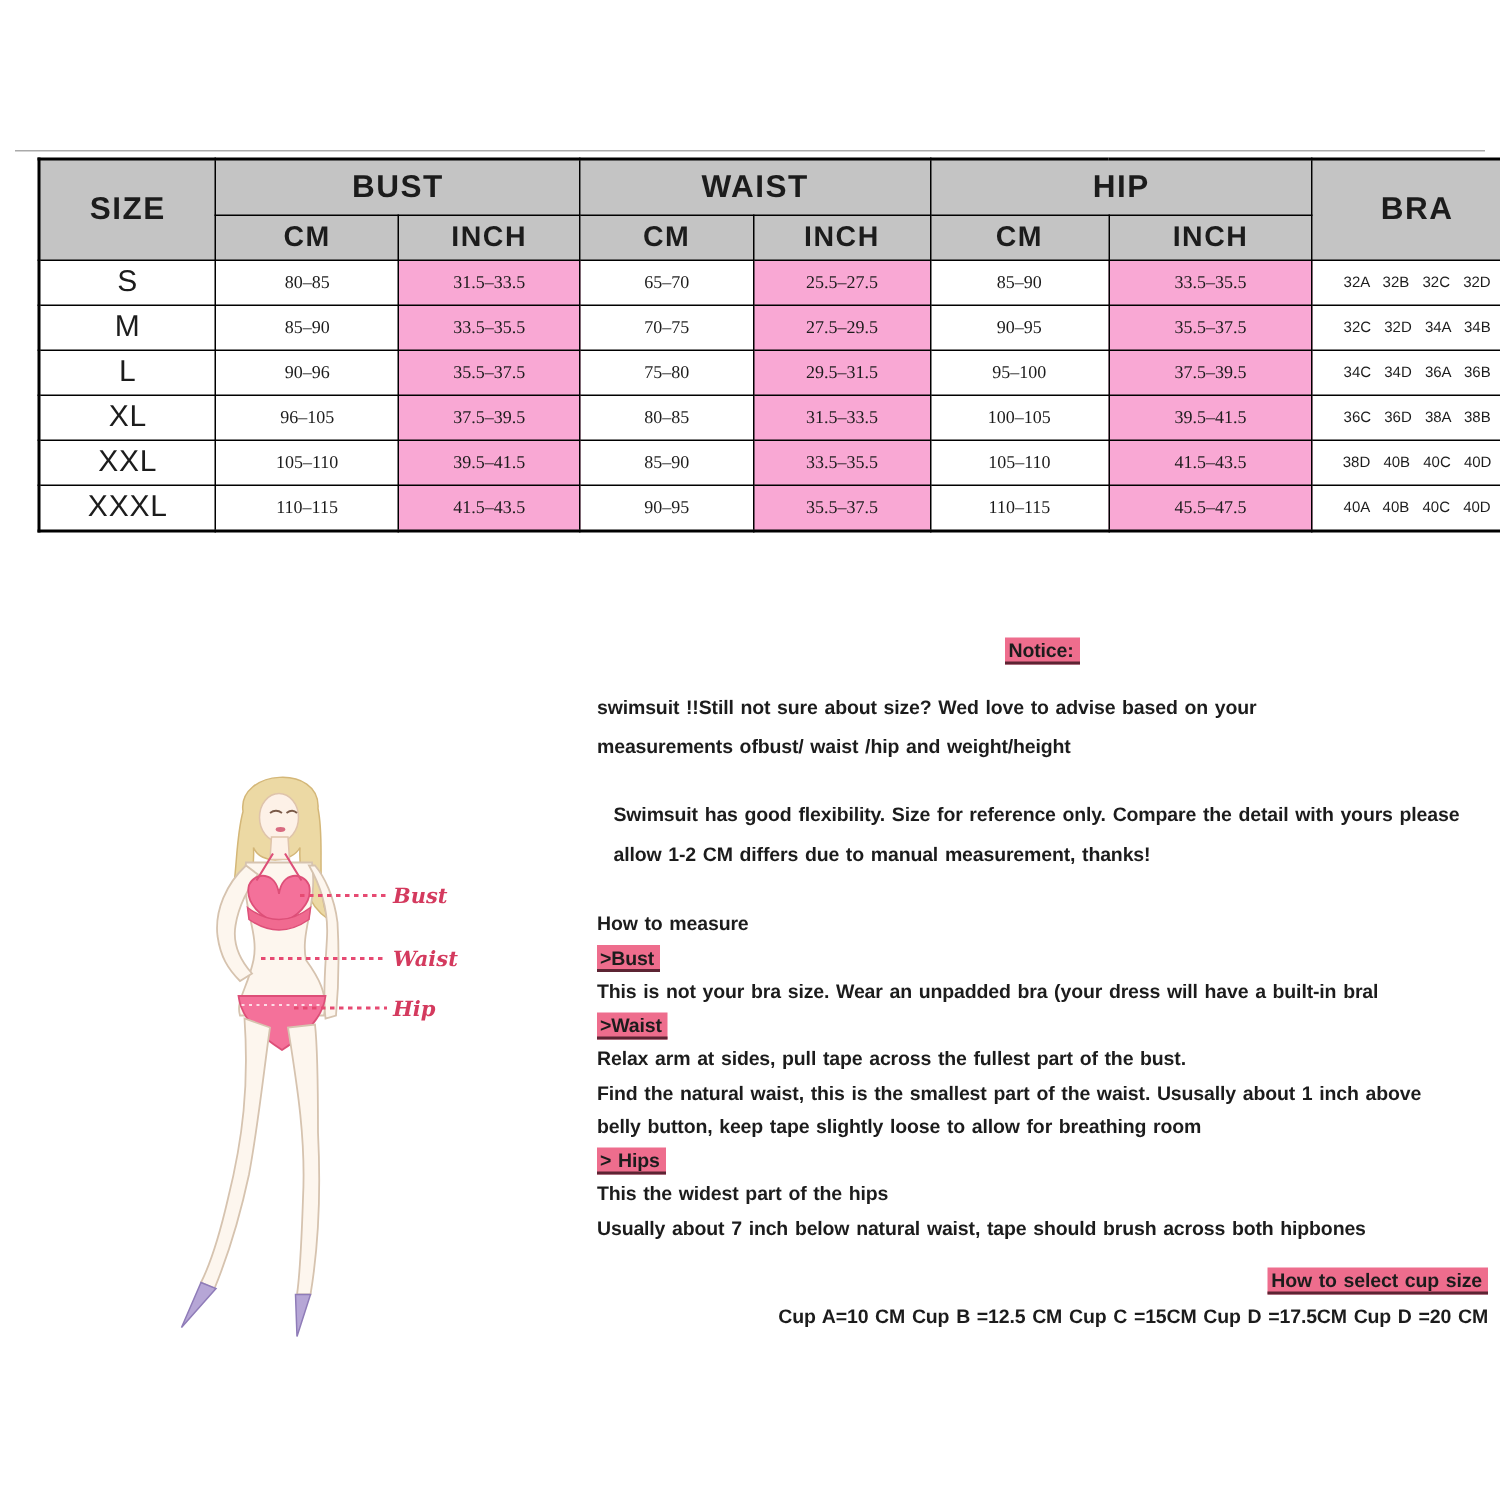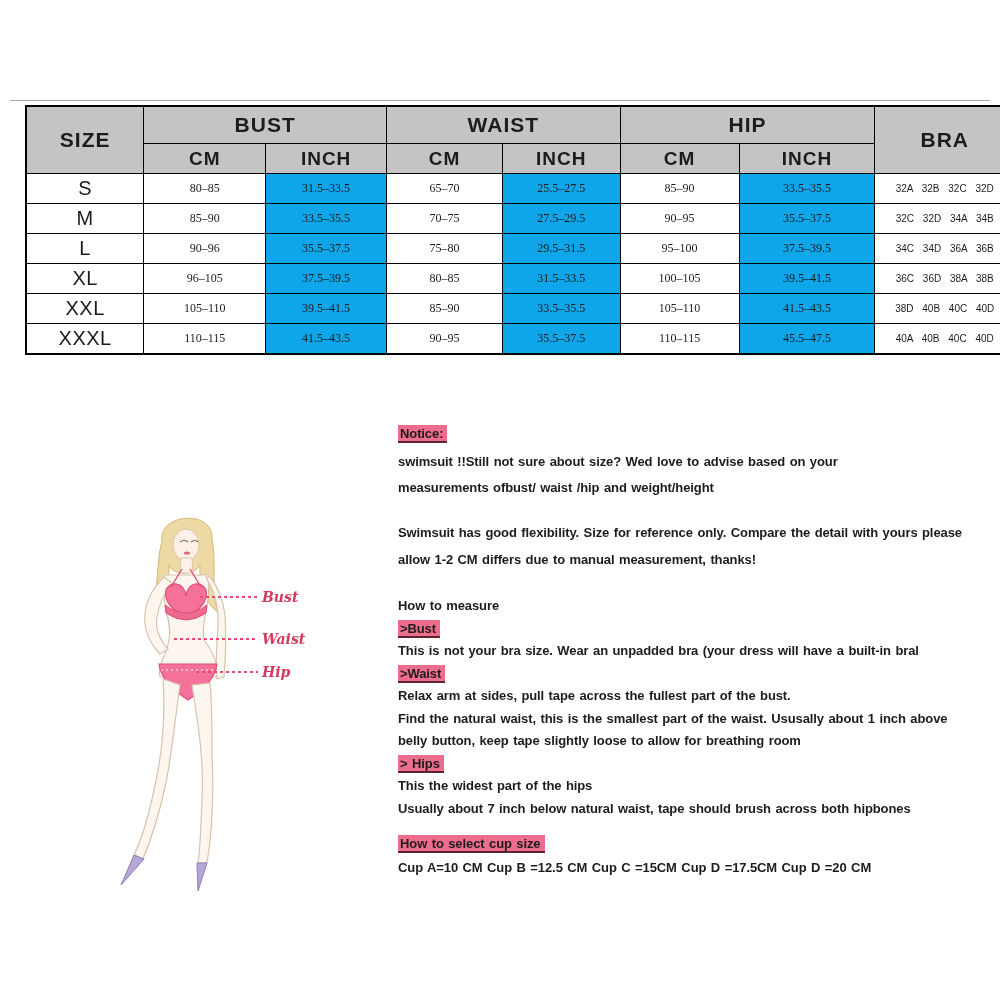--- a/index.html
+++ b/index.html
@@ -12,37 +12,37 @@
   .table-topline{position:absolute;left:10px;top:100px;width:980px;height:1px;background:#aaaaaa;}
   .chart-wrap{position:absolute;left:10px;top:105px;width:991px;margin-left:15px;}
   table.size-chart{border-collapse:collapse;width:100%;table-layout:fixed;border:2px solid #000;}
   .size-chart th,.size-chart td{border:1.5px solid #000;text-align:center;vertical-align:middle;padding:0;}
   .size-chart thead th{background:#c4c4c4;font-weight:600;}
   .size-chart tr.h1 th{height:36px;font-size:21px;letter-spacing:1px;}
   .size-chart tr.h2 th{height:29px;font-size:19px;letter-spacing:1px;}
   .size-chart tbody tr{height:30px;}
   .size-chart td.size{font-size:20px;font-weight:500;letter-spacing:.5px;}
   .size-chart td.num{font-family:"Liberation Serif",serif;font-size:12px;}
-  .size-chart td.inch{background:#0ea5e9;}
+  .size-chart td.inch{background:#f9a8d4;}
   .size-chart td.bra{font-size:10px;word-spacing:6px;}
   
   .figure-wrap{position:absolute;left:100px;top:503px;width:250px;height:400px;}
   .fig-label{font-family:"DejaVu Serif",serif;font-style:italic;font-weight:bold;font-size:14px;fill:#d43a5e;}
   
   .info{position:absolute;left:398px;top:423px;width:594px;font-weight:bold;font-size:13px;
         letter-spacing:-.1px;word-spacing:1px;color:#1c1c1c;}
   .info div{white-space:nowrap;}
   .hl{background:#ee6d8d;display:inline-block;padding:1px 4px 0 2px;border-bottom:2.5px solid #5c2433;line-height:15px;}
-  .notice-title{line-height:22px;margin-bottom:4px;}
+  .notice-title{line-height:22px;margin-bottom:14px;text-align:center;}
   .notice-line{line-height:26px;}
   .flex-block{margin-top:18px;}
-  .flex-line{line-height:27px;}
+  .flex-line{line-height:27px;margin-left:11px;}
   .measure-block{margin-top:22px;}
   .m-line{line-height:22.5px;}
-  .cup-block{margin-top:12px;}
+  .cup-block{margin-top:12px;text-align:right;}
   .cup-line{line-height:24px;}
 </style>
 </head>
 <body>
 
 <div class="table-topline"></div>
 
 <div class="chart-wrap">
   <table class="size-chart">
     <colgroup>

